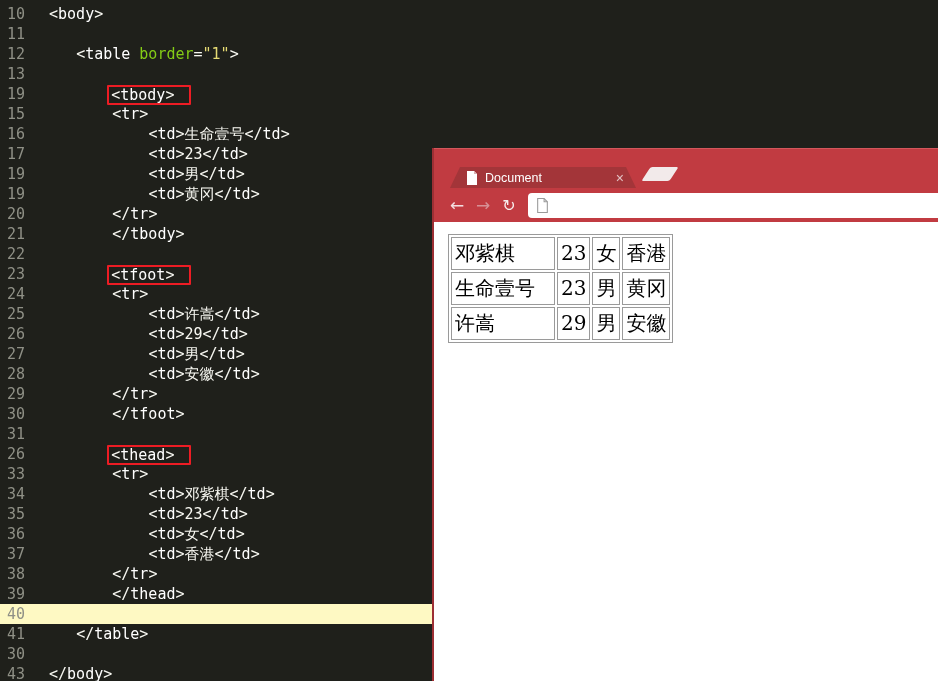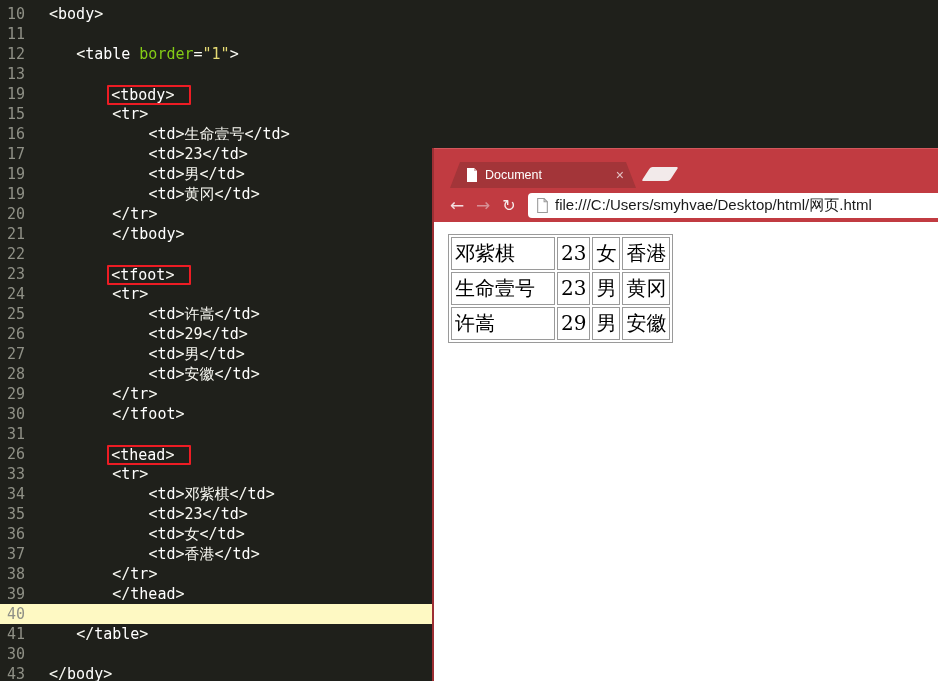--- a/index.html
+++ b/index.html
@@ -20,21 +20,21 @@
   .p,.w{color:#f8f8f2;}
   .redbox{display:inline-block;border:2px solid #ed1c24;border-radius:1px;
           padding:0 15px 0 2px;margin:-3px 4px;line-height:16px;vertical-align:middle;}
 
   
   .browser{position:absolute;left:432px;top:148px;right:0;bottom:0;
            display:flex;flex-direction:column;border-left:2px solid #9d2f34;
            font-family:"Liberation Sans","DejaVu Sans",sans-serif;}
   .tabstrip{height:40px;background:#c13b41;position:relative;flex:0 0 40px;
             border-top:1px solid #d2575c;box-sizing:border-box;}
-  .tab{position:absolute;left:16px;bottom:0;width:186px;height:26px;background:#a33539;
+  .tab{position:absolute;left:16px;bottom:0;width:186px;height:21px;background:#a33539;
        clip-path:polygon(10px 0,calc(100% - 10px) 0,100% 100%,0 100%);
        display:flex;align-items:center;gap:7px;padding:0 12px 0 16px;box-sizing:border-box;}
   .tab-title{flex:1;color:#fff;font-size:12.5px;white-space:nowrap;overflow:hidden;}
   .tab-close{color:#e3c2c4;font-size:14px;line-height:14px;cursor:default;}
   .newtab{position:absolute;left:212px;bottom:7px;width:28px;height:14px;
           background:#f2eaea;transform:skewX(-33deg);border-radius:2px;}
   .toolbar{height:34px;flex:0 0 34px;background:#c13b41;display:flex;align-items:center;
            padding-left:10px;}
   .nav{font-family:"DejaVu Sans",sans-serif;font-size:17px;width:26px;text-align:center;
        color:#f3dedf;}
@@ -115,21 +115,20 @@
       <span class="nav back">←</span>
       <span class="nav fwd">→</span>
       <span class="nav refresh">↻</span>
       <div class="addressbar">
         <span style="display:flex;">
           <svg width="13" height="15" viewBox="0 0 12 14">
               <path d="M1.5 .5h6l3 3v10h-9z" fill="#ffffff" stroke="#9a9a9a"></path>
               <path d="M7.5 .5v3h3" fill="none" stroke="#9a9a9a"></path>
             </svg>
         </span>
-        <span class="url">file:///C:/Users/smyhvae/Desktop/html/网页.html</span>
       </div>
     </div>
     <div class="content">
       <table class="html-table">
         <tbody>
             <tr>
               <td>邓紫棋</td>
               <td>23</td>
               <td>女</td>
               <td>香港</td>

